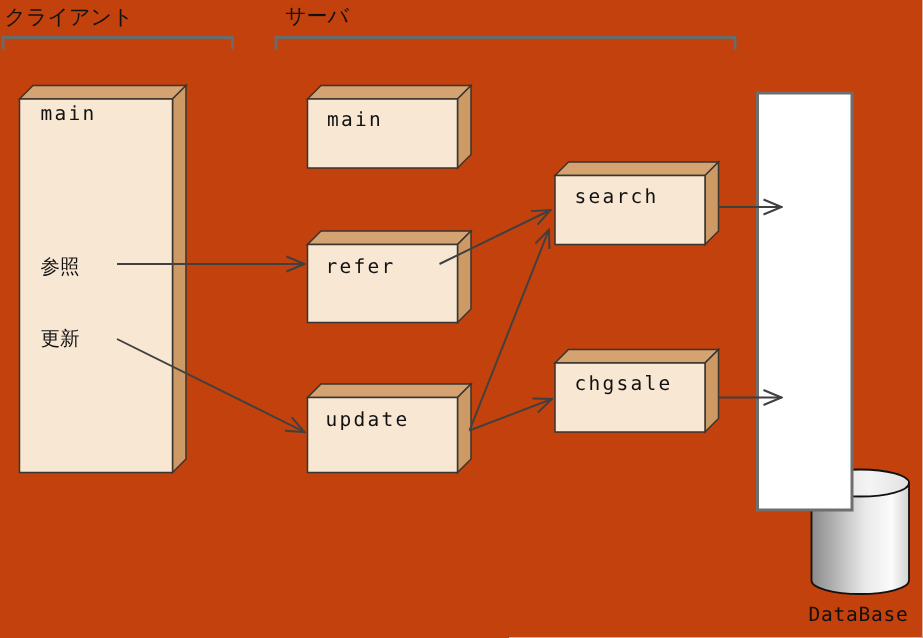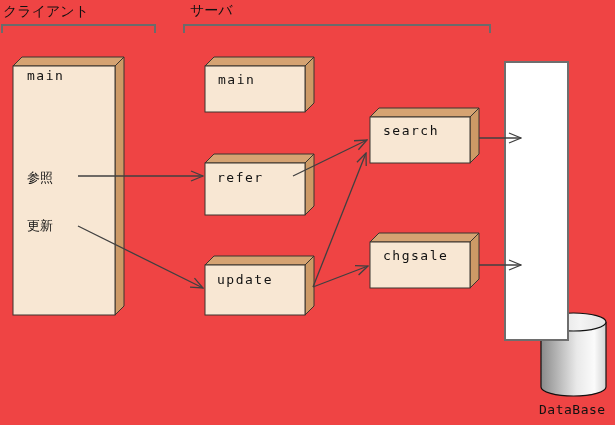--- a/index.html
+++ b/index.html
@@ -1,16 +1,16 @@
 <!DOCTYPE html>
 <html><head>
 <meta charset="utf-8">
 <style>
   html,body{margin:0;padding:0;background:#ffffff;}
-  .stage{position:relative;width:615px;height:425px;background:#ef4444;overflow:hidden;
+  .stage{position:relative;width:615px;height:425px;background:#c2410c;overflow:hidden;
          font-family:"DejaVu Sans Mono", monospace;text-align:center;}
   svg{display:block;}
   text{fill:#111111;font-family:"DejaVu Sans Mono", monospace;}
   .hdr{font-size:14px;letter-spacing:0px;}
   .code{font-size:13px;letter-spacing:1.5px;}
   .jp{font-size:13px;letter-spacing:0px;}
   .db{font-size:13px;letter-spacing:0.5px;}
   .face-front{fill:#f8e7d3;stroke:#3a352f;stroke-width:1;}
   .face-top{fill:#d5a372;stroke:#3a352f;stroke-width:1;}
   .face-side{fill:#cd9a66;stroke:#3a352f;stroke-width:1;}

